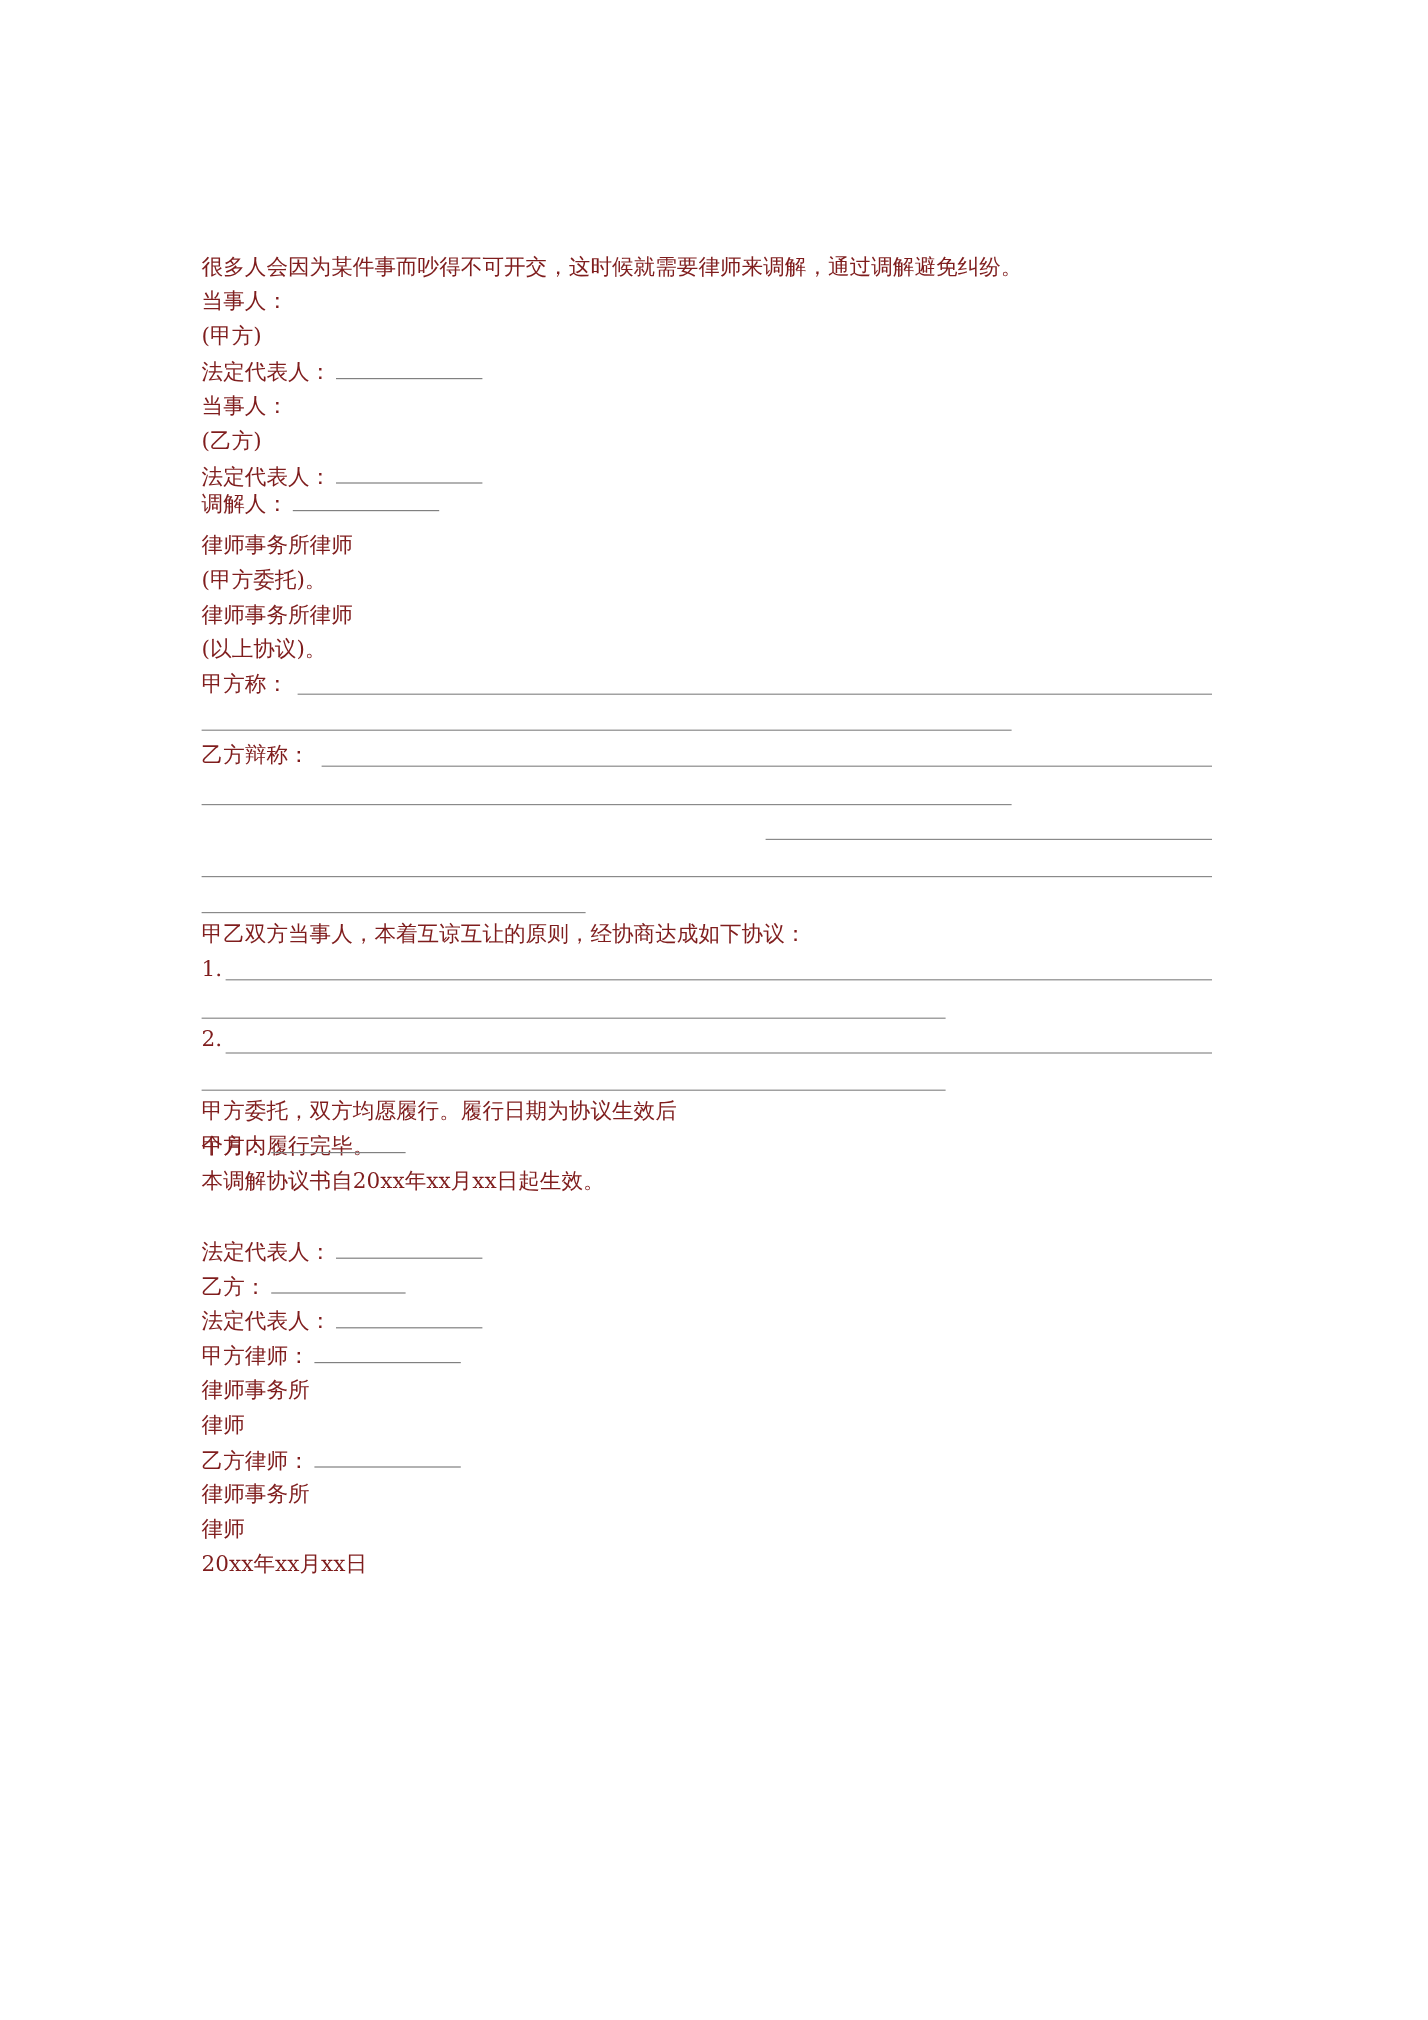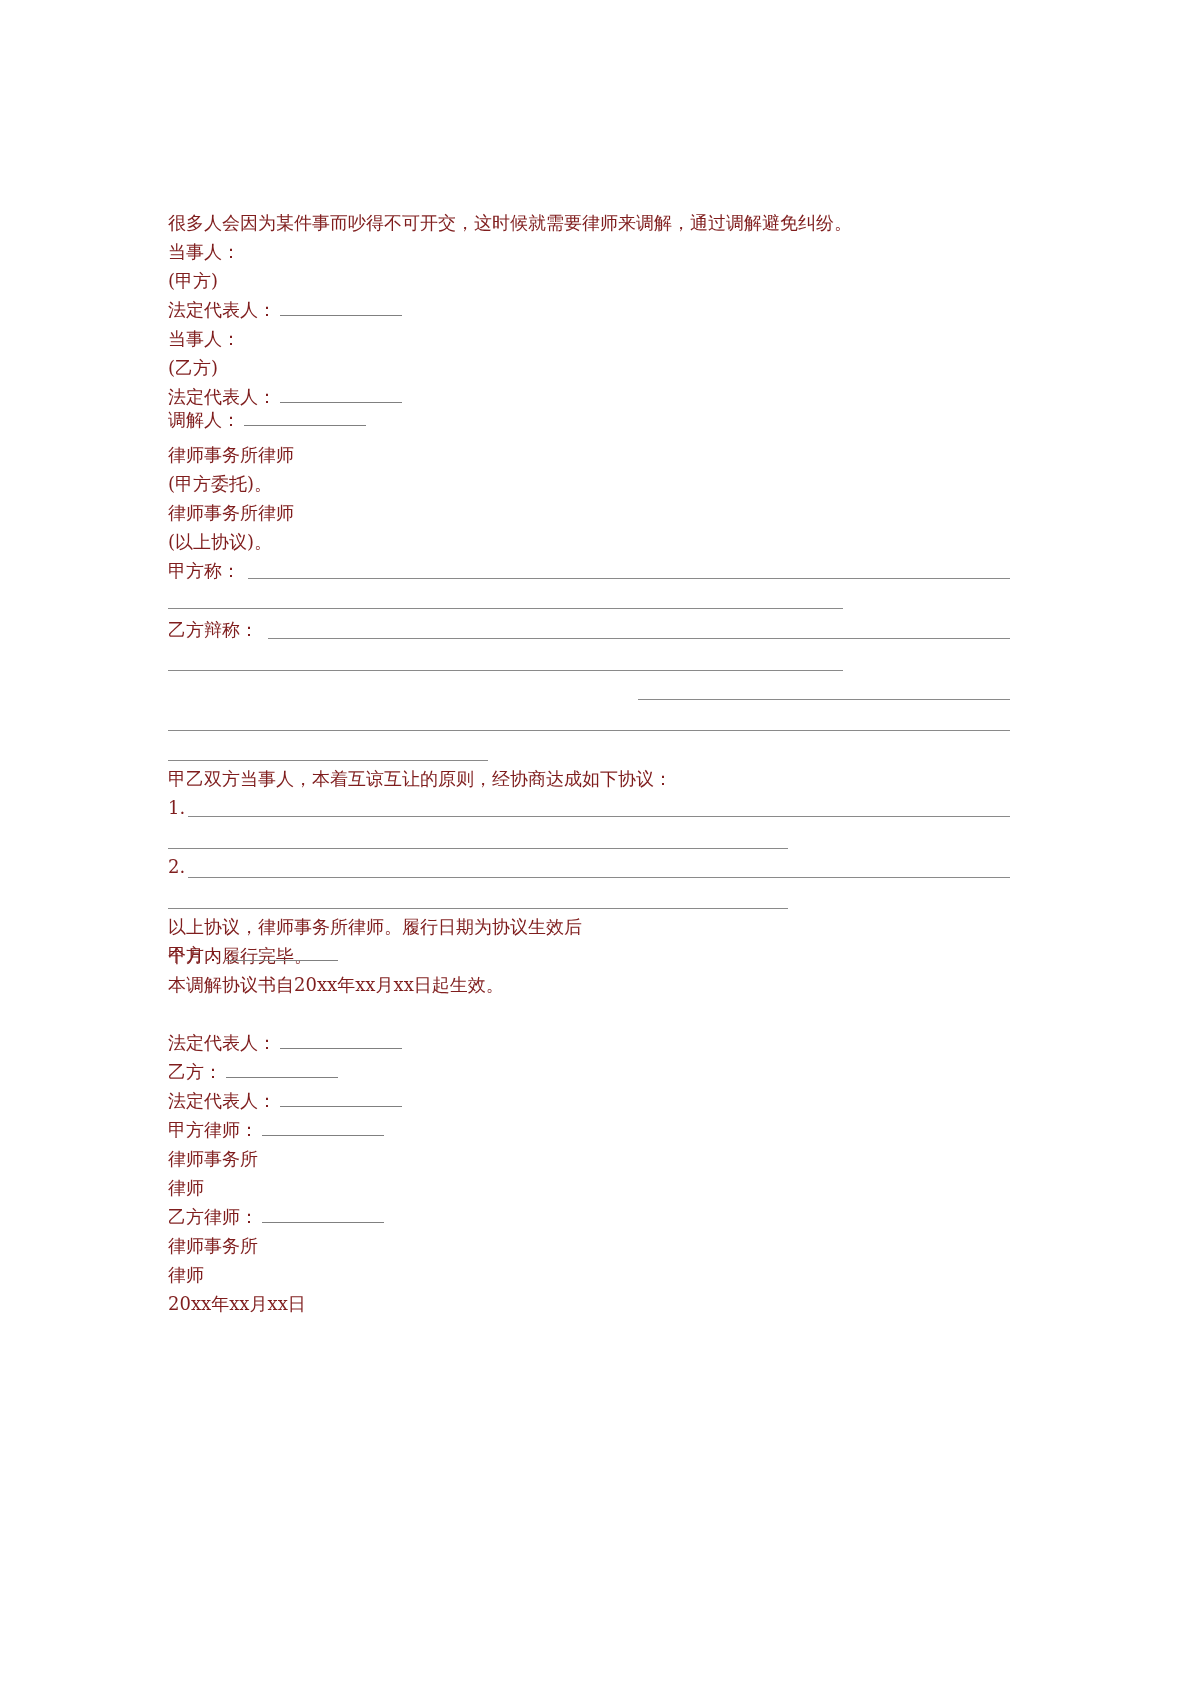--- a/index.html
+++ b/index.html
@@ -51,21 +51,21 @@
   <div class="rule" style="top:760px; width:320px"></div>
 
   <div class="line" style="top:764px">甲乙双方当事人，本着互谅互让的原则，经协商达成如下协议：</div>
   <div class="line" style="top:793px">1.</div>
   <div class="rule" style="top:816px; left:188px; width:822px"></div>
   <div class="rule" style="top:848px; width:620px"></div>
   <div class="line" style="top:852px">2.</div>
   <div class="rule" style="top:877px; left:188px; width:822px"></div>
   <div class="rule" style="top:908px; width:620px"></div>
 
-  <div class="line" style="top:912px">以上协议，律师事务所律师。履行日期为协议生效后</div>
+  <div class="line" style="top:912px">甲方委托，双方均愿履行。履行日期为协议生效后</div>
   <div class="line" style="top:941px">个月内履行完毕。</div>
   <div class="line" style="top:970px">本调解协议书自20xx年xx月xx日起生效。</div>
 
   <div class="line" style="top:940px">
     <span>甲方：</span><span class="blank" style="width:112px"></span>
   </div>
   <div class="line" style="top:1028px">
     <span>法定代表人：</span><span class="blank" style="width:122px"></span>
   </div>
   <div class="line" style="top:1057px">

